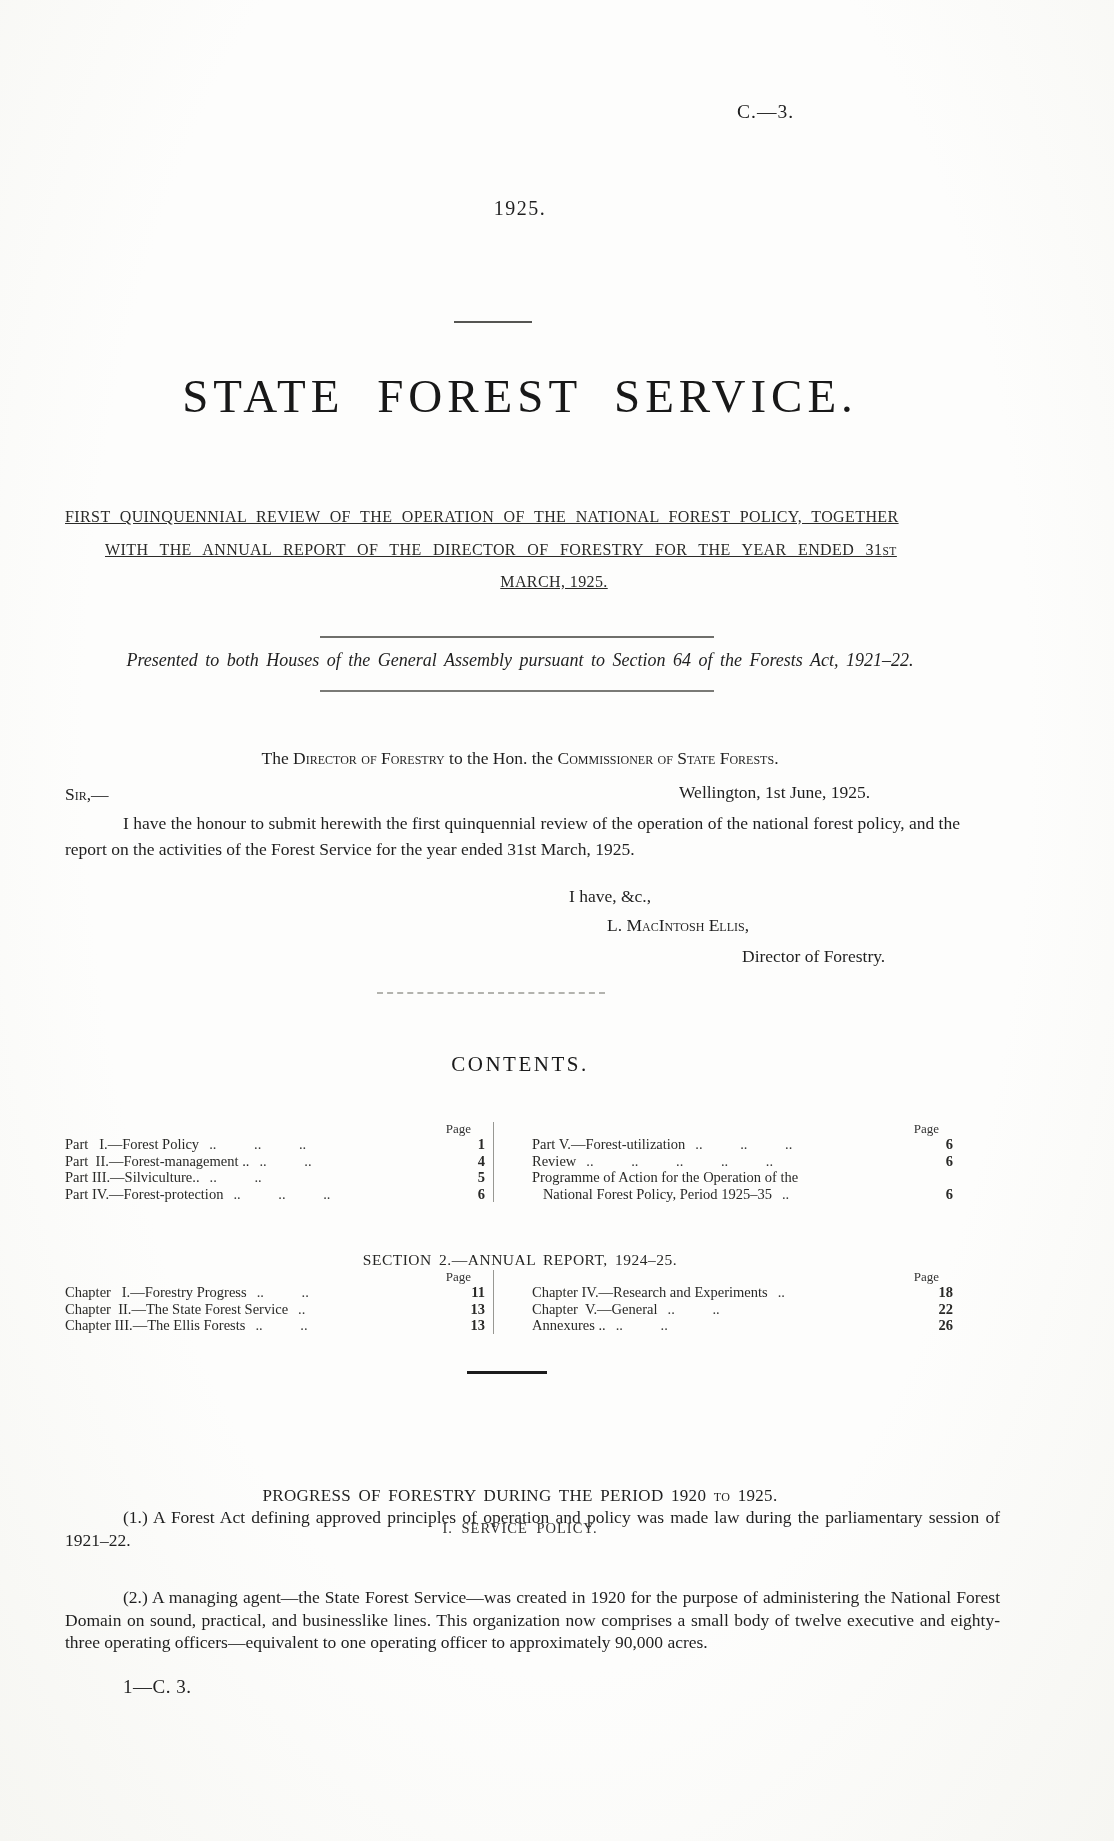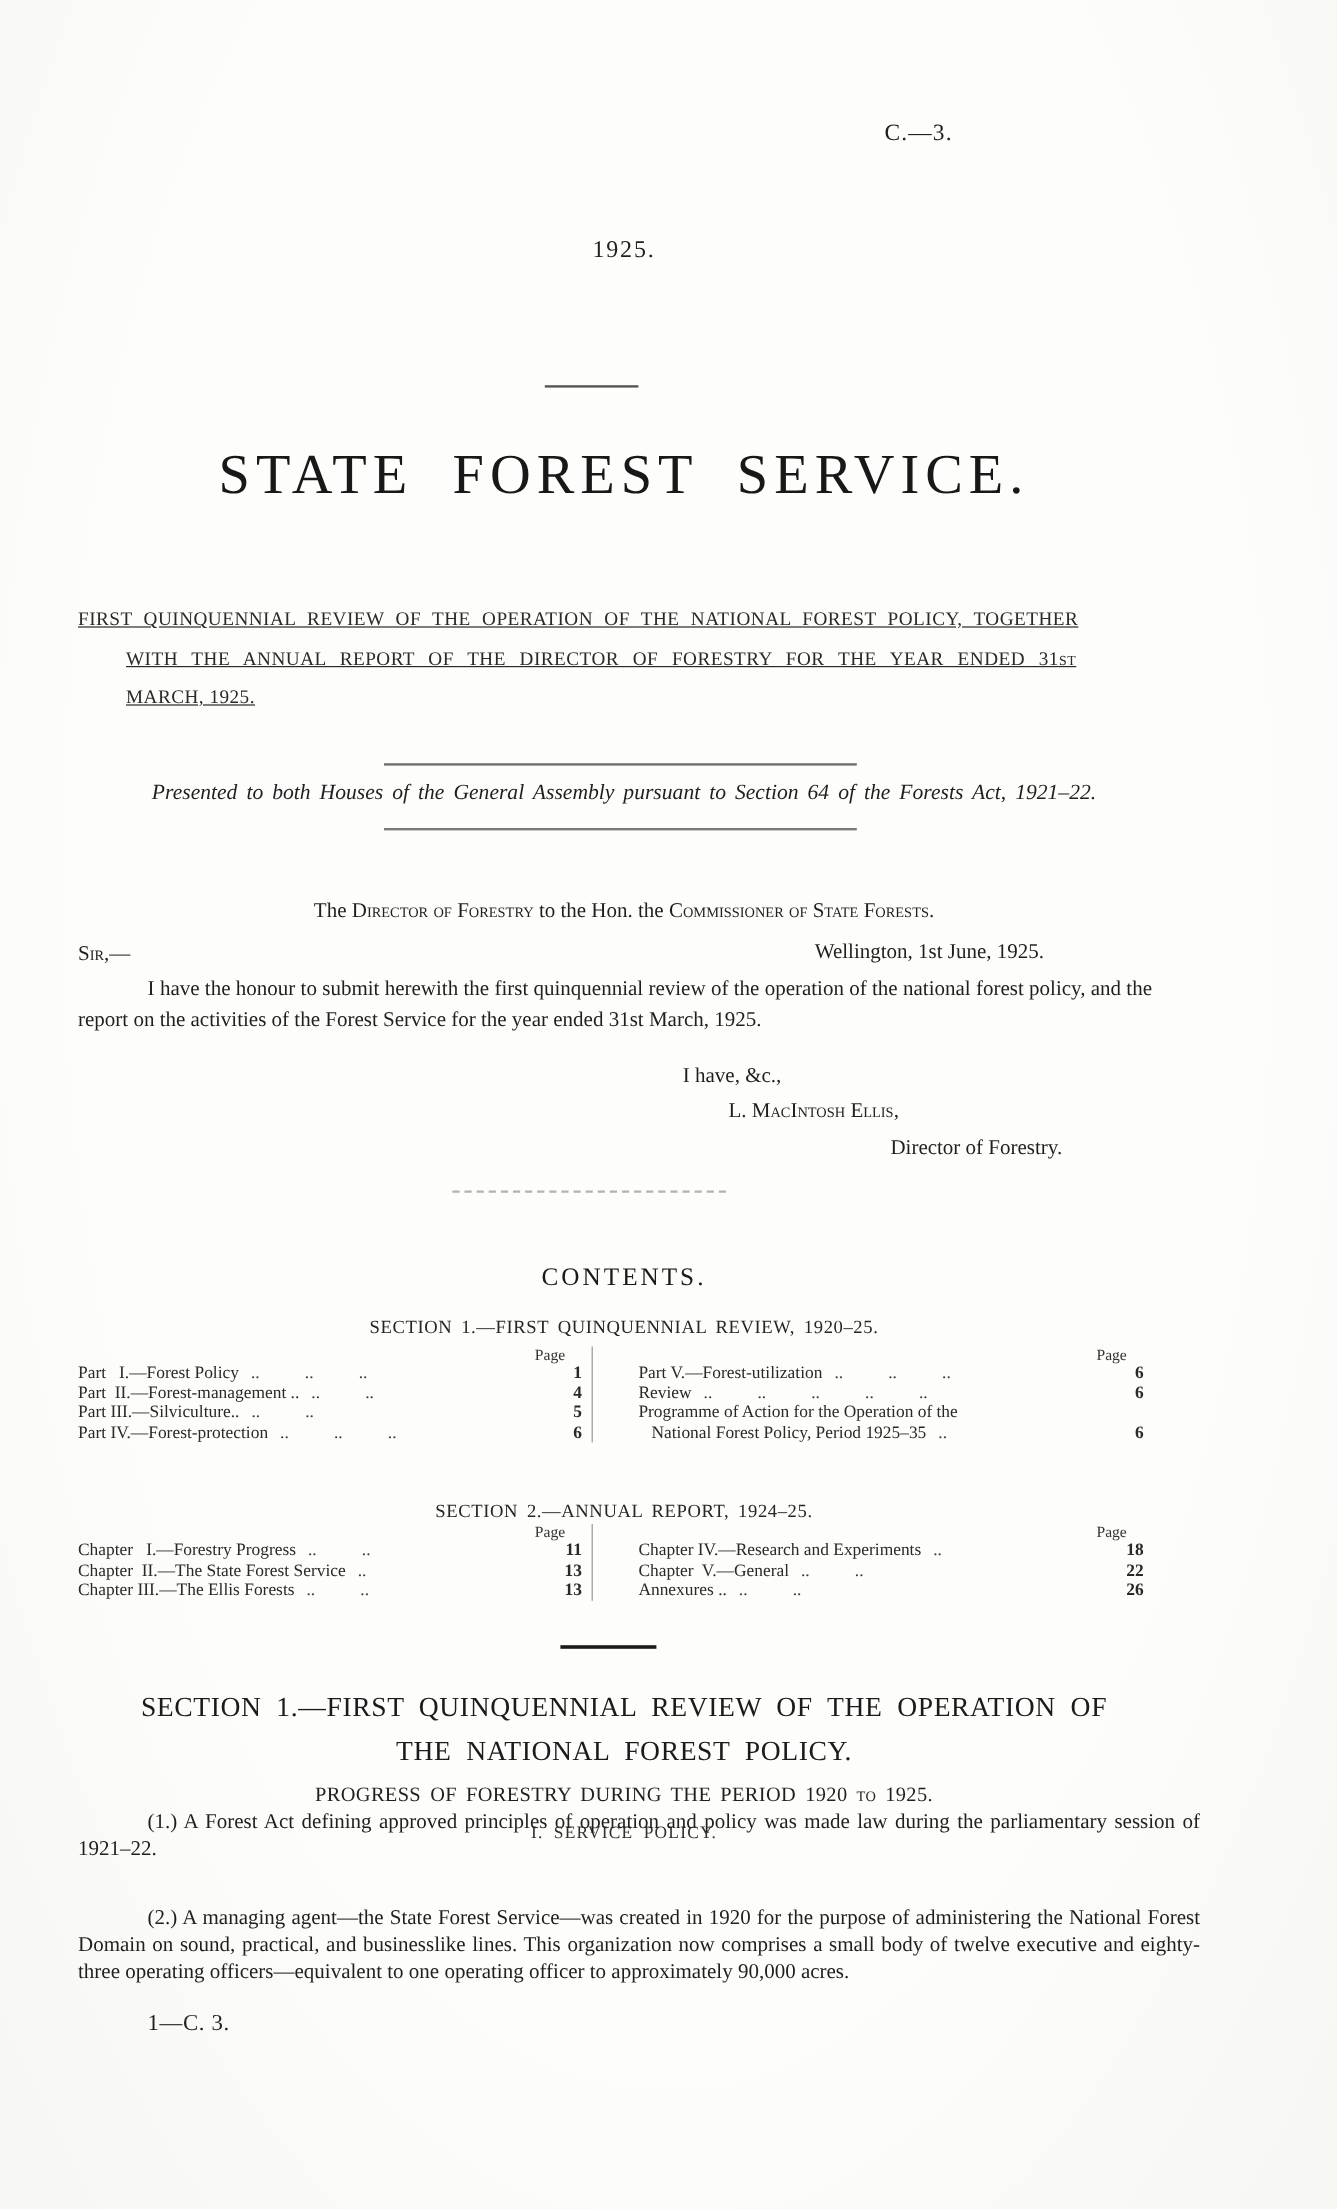--- a/index.html
+++ b/index.html
@@ -25,21 +25,21 @@
 
   .title {
     top: 369px; margin: 0; font-weight: normal;
     font-size: 47px; letter-spacing: 5px; word-spacing: 16px; color:#181818;
   }
 
   .subtitle { top: 508px; left: 65px; width: 938px; font-size: 16px; letter-spacing: 0.4px; color:#2a2a28; }
   .subtitle .ln { height: 32.5px; text-decoration: underline; }
   .subtitle .ln1 { word-spacing: 5px; }
   .subtitle .ln2 { padding-left: 40px; word-spacing: 7px; }
-  .subtitle .ln3 { padding-left: 40px; }
+  .subtitle .ln3 { padding-left: 40px; text-align: center; }
   .ord { font-size: 0.72em; letter-spacing: 0.5px; }
 
   .rule-pres-top { top: 636px; left: 320px; width: 394px; height: 2px; background:#6f6f6b; }
   .presented { top: 650px; font-style: italic; font-size: 18px; word-spacing: 3px; }
   .rule-pres-bot { top: 690px; left: 320px; width: 394px; height: 2px; background:#7a7a76; }
 
   .sc { font-variant: small-caps; }
 
   .salutation { top: 748px; font-size: 17.5px; }
   .sir { top: 784px; left: 65px; font-size: 17.5px; }
@@ -114,21 +114,20 @@
   <p class="abs letter-body">I have the honour to submit herewith the first quinquennial review of the operation of the national forest policy, and the report on the activities of the Forest Service for the year ended 31st March, 1925.</p>
 
   <div class="abs valediction">I have, &amp;c.,</div>
   <div class="abs signature"><span>L. </span><span class="sc">MacIntosh Ellis</span><span>,</span></div>
   <div class="abs sig-title">Director of Forestry.</div>
 
   <div class="abs rule-dashed"></div>
 
   <div class="abs center toc-heading">CONTENTS.</div>
 
-  <div class="abs center toc-sec-heading toc-sec-1">SECTION 1.—FIRST QUINQUENNIAL REVIEW, 1920–25.</div>
 
   <div class="abs toc-table toc-t1">
     <div class="toc-col toc-left">
       <div class="toc-pagehdr">Page</div>
       <div class="toc-row">
           <span class="toc-label">Part   I.—Forest Policy</span>
           <span class="toc-leader">.. .. ..</span>
           <span class="toc-page">1</span>
         </div>
       <div class="toc-row">
@@ -208,24 +207,20 @@
       <div class="toc-row">
           <span class="toc-label">Annexures ..</span>
           <span class="toc-leader">.. ..</span>
           <span class="toc-page">26</span>
         </div>
     </div>
   </div>
 
   <div class="abs rule-short"></div>
 
-  <div class="abs center body-sec-heading">
-    <div>SECTION 1.—FIRST QUINQUENNIAL REVIEW OF THE OPERATION OF</div>
-    <div>THE NATIONAL FOREST POLICY.</div>
-  </div>
 
   <div class="abs center progress-heading"><span>PROGRESS OF FORESTRY DURING THE PERIOD 1920 </span><span class="sc">to</span><span> 1925.</span></div>
 
   <div class="abs center policy-heading">I. SERVICE POLICY.</div>
 
   <p class="abs bodypara para1">(1.) A Forest Act defining approved principles of operation and policy was made law during the parliamentary session of 1921–22.</p>
   <p class="abs bodypara para2">(2.) A managing agent—the State Forest Service—was created in 1920 for the purpose of administering the National Forest Domain on sound, practical, and businesslike lines. This organization now comprises a small body of twelve executive and eighty-three operating officers—equivalent to one operating officer to approximately 90,000 acres.</p>
 
   <div class="abs footer-sig">1—C. 3.</div>
 

